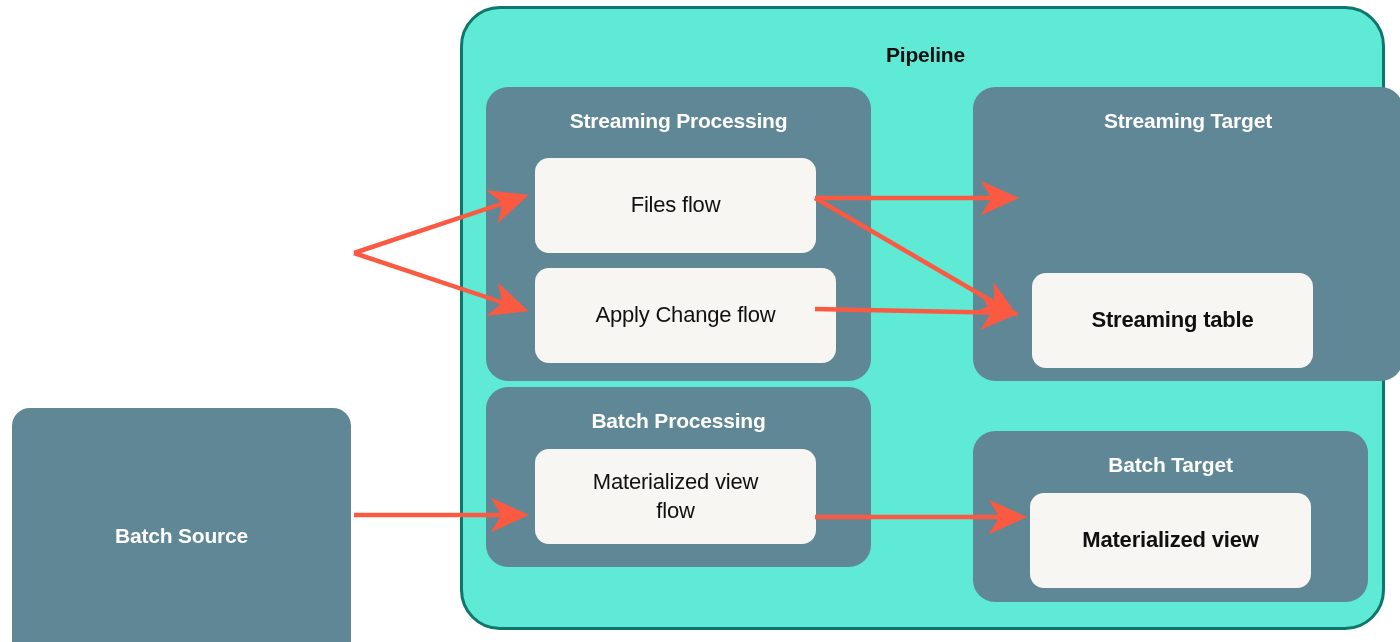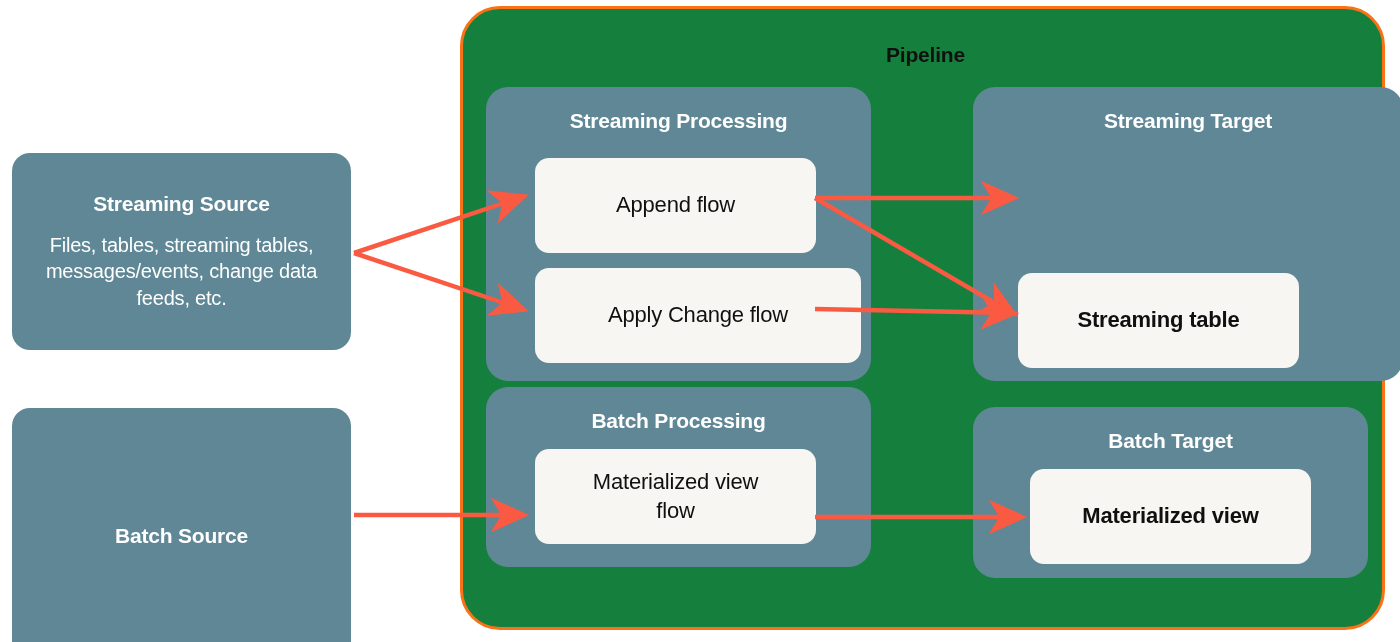--- a/index.html
+++ b/index.html
@@ -47,22 +47,22 @@
   }
 
   
   #pipeline {
     position: absolute;
     left: 460px;
     top: 6px;
     width: 925px;
     height: 624px;
     box-sizing: border-box;
-    background: #15803d;
-    border: 3px solid #f97316;
+    background: #5eead4;
+    border: 3px solid #0f766e;
     border-radius: 40px;
   }
   #pipeline-title {
     position: absolute;
     left: 0;
     top: 34px;
     width: 925px;
     text-align: center;
     font-size: 21px;
     font-weight: bold;
@@ -116,57 +116,53 @@
     width: 1400px;
     height: 642px;
     pointer-events: none;
   }
 </style>
 </head>
 <body>
 
 <div id="stage">
 
-  <div class="source-box" style="left:12px; top:153px; width:339px; height:197px;">
-    <div class="source-title">Streaming Source</div>
-    <div class="source-desc">Files, tables, streaming tables, messages/events, change data feeds, etc.</div>
-  </div>
 
   <div class="source-box" style="left:12px; top:408px; width:339px; height:272px;">
     <div class="source-title">Batch Source</div>
   </div>
 
   <div id="pipeline">
     <div id="pipeline-title">Pipeline</div>
 
     <div class="group" style="left:23px; top:78px; width:385px; height:294px;">
       <div class="group-title">Streaming Processing</div>
       <div class="card" style="left:49px; top:71px; width:281px; height:95px;">
-        <span><span>Append </span><span class="b">flow</span></span>
+        <span><span>Files </span><span class="b">flow</span></span>
       </div>
-      <div class="card" style="left:49px; top:181px; width:326px; height:95px;">
+      <div class="card" style="left:49px; top:181px; width:301px; height:95px;">
         <span><span>Apply Change </span><span class="b">flow</span></span>
       </div>
     </div>
 
     <div class="group" style="left:510px; top:78px; width:430px; height:294px;">
       <div class="group-title">Streaming Target</div>
-      <div class="card bold" style="left:45px; top:186px; width:281px; height:95px;">
+      <div class="card bold" style="left:59px; top:186px; width:281px; height:95px;">
         <span>Streaming table</span>
       </div>
     </div>
 
     <div class="group" style="left:23px; top:378px; width:385px; height:180px;">
       <div class="group-title">Batch Processing</div>
       <div class="card" style="left:49px; top:62px; width:281px; height:95px;">
         <span><span>Materialized view</span><br><span class="b">flow</span></span>
       </div>
     </div>
 
-    <div class="group" style="left:510px; top:398px; width:395px; height:171px;">
+    <div class="group" style="left:510px; top:422px; width:395px; height:171px;">
       <div class="group-title">Batch Target</div>
       <div class="card bold" style="left:57px; top:62px; width:281px; height:95px;">
         <span>Materialized view</span>
       </div>
     </div>
   </div>
 
   <svg id="arrows" viewBox="0 0 1400 642">
     <defs>
       <marker id="ah" markerWidth="9" markerHeight="9" refX="7.0" refY="4.5" orient="auto" markerUnits="strokeWidth">

